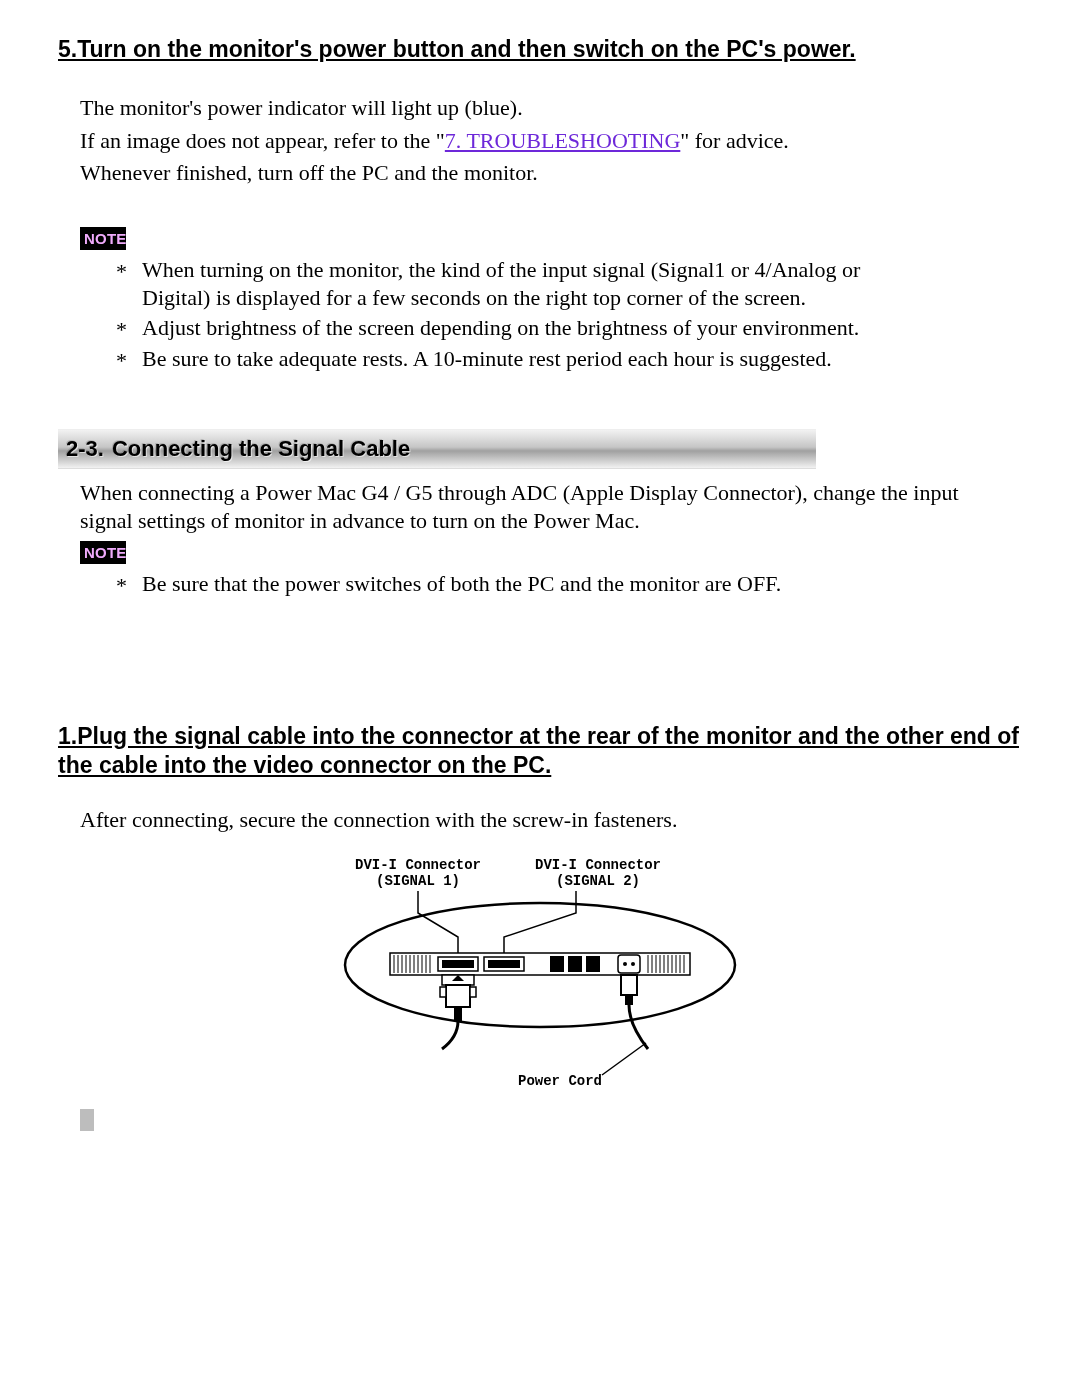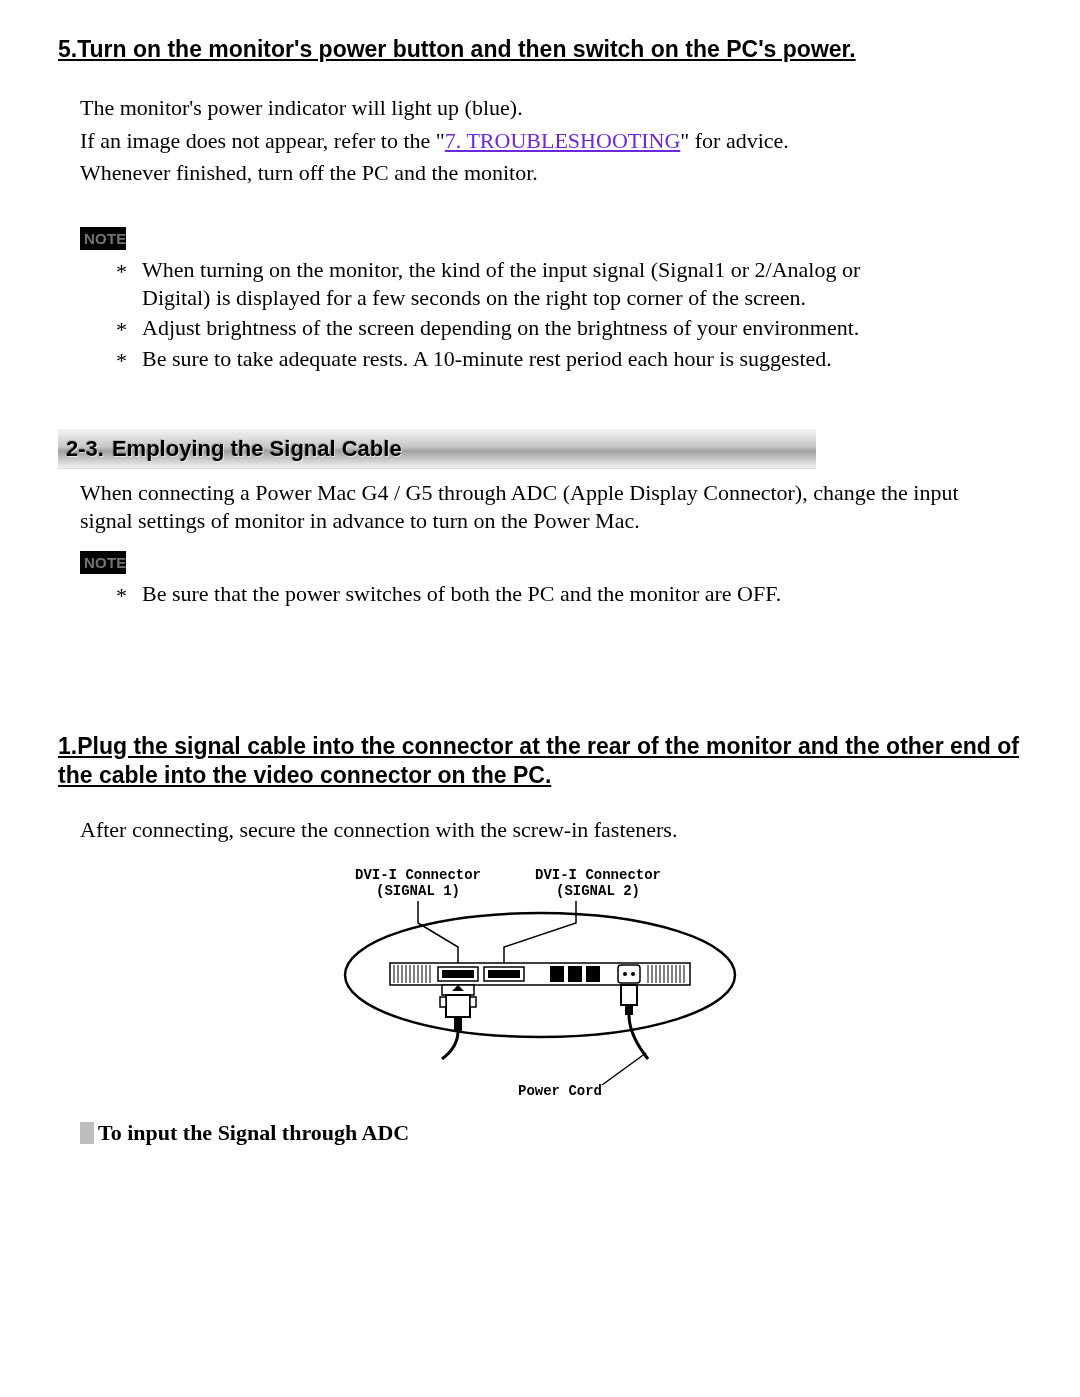--- a/index.html
+++ b/index.html
@@ -24,21 +24,21 @@
   .block55 { margin-left: 22px; margin-right: 60px; }
   .para { margin: 0 0 4px 0; }
   .link {
     color: #6d28d9;
     text-decoration: underline;
     cursor: pointer;
   }
   .note-badge {
     display: inline-block;
     background: #000;
-    color: #737373;
+    color: #f0abfc;
     font-family: Arial, Helvetica, sans-serif;
     font-weight: 600;
     font-size: 15px;
     padding: 2px 0 2px 4px;
     letter-spacing: 0.2px;
     margin: 36px 0 4px 0;
   }
   .note-badge.tight { margin: 4px 0 4px 0; }
   ul.star {
     list-style: none;
@@ -114,33 +114,33 @@
 
 <div class="block55">
   <p class="para">The monitor's power indicator will light up (blue).</p>
   <p class="para">
     <span>If an image does not appear, refer to the "</span><a class="link">7. TROUBLESHOOTING</a><span>" for advice.</span>
   </p>
   <p class="para">Whenever finished, turn off the PC and the monitor.</p>
 
   <div class="note-badge">NOTE</div>
   <ul class="star">
-    <li>When turning on the monitor, the kind of the input signal (Signal1 or 2/Analog or Digital) is displayed for a few seconds on the right top corner of the screen.</li>
+    <li>When turning on the monitor, the kind of the input signal (Signal1 or 4/Analog or Digital) is displayed for a few seconds on the right top corner of the screen.</li>
     <li>Adjust brightness of the screen depending on the brightness of your environment.</li>
     <li>Be sure to take adequate rests. A 10-minute rest period each hour is suggested.</li>
   </ul>
 </div>
 
 <div class="section-bar">
   <span class="num">2-3.</span>
-  <span class="title">Employing the Signal Cable</span>
+  <span class="title">Connecting the Signal Cable</span>
 </div>
 
 <div class="indent22">
-  <p class="para" style="margin-bottom:12px">When connecting a Power Mac G4 / G5 through ADC (Apple Display Connector), change the input signal settings of monitor in advance to turn on the Power Mac.</p>
+  <p class="para" style="margin-bottom:2px">When connecting a Power Mac G4 / G5 through ADC (Apple Display Connector), change the input signal settings of monitor in advance to turn on the Power Mac.</p>
   <div class="note-badge tight">NOTE</div>
   <ul class="star">
     <li>Be sure that the power switches of both the PC and the monitor are OFF.</li>
   </ul>
 </div>
 
 <div class="spacer-lg"></div>
 
 <div class="bold-head" style="margin-bottom:26px">1.Plug the signal cable into the connector at the rear of the monitor and the other end of the cable into the video connector on the PC.</div>
 
@@ -223,14 +223,13 @@
     <text x="88" y="16" text-anchor="middle" font-family="Courier New, monospace" font-size="14" font-weight="600">DVI-I Connector</text>
     <text x="88" y="32" text-anchor="middle" font-family="Courier New, monospace" font-size="14" font-weight="600">(SIGNAL 1)</text>
     <text x="268" y="16" text-anchor="middle" font-family="Courier New, monospace" font-size="14" font-weight="600">DVI-I Connector</text>
     <text x="268" y="32" text-anchor="middle" font-family="Courier New, monospace" font-size="14" font-weight="600">(SIGNAL 2)</text>
     <text x="230" y="232" text-anchor="middle" font-family="Courier New, monospace" font-size="14" font-weight="600">Power Cord</text>
   </svg>
 </div>
 
 <div class="sub-head-row">
   <div class="grey-box"></div>
-  <span>To input the Signal through ADC</span>
 </div>
 
 </body></html>

